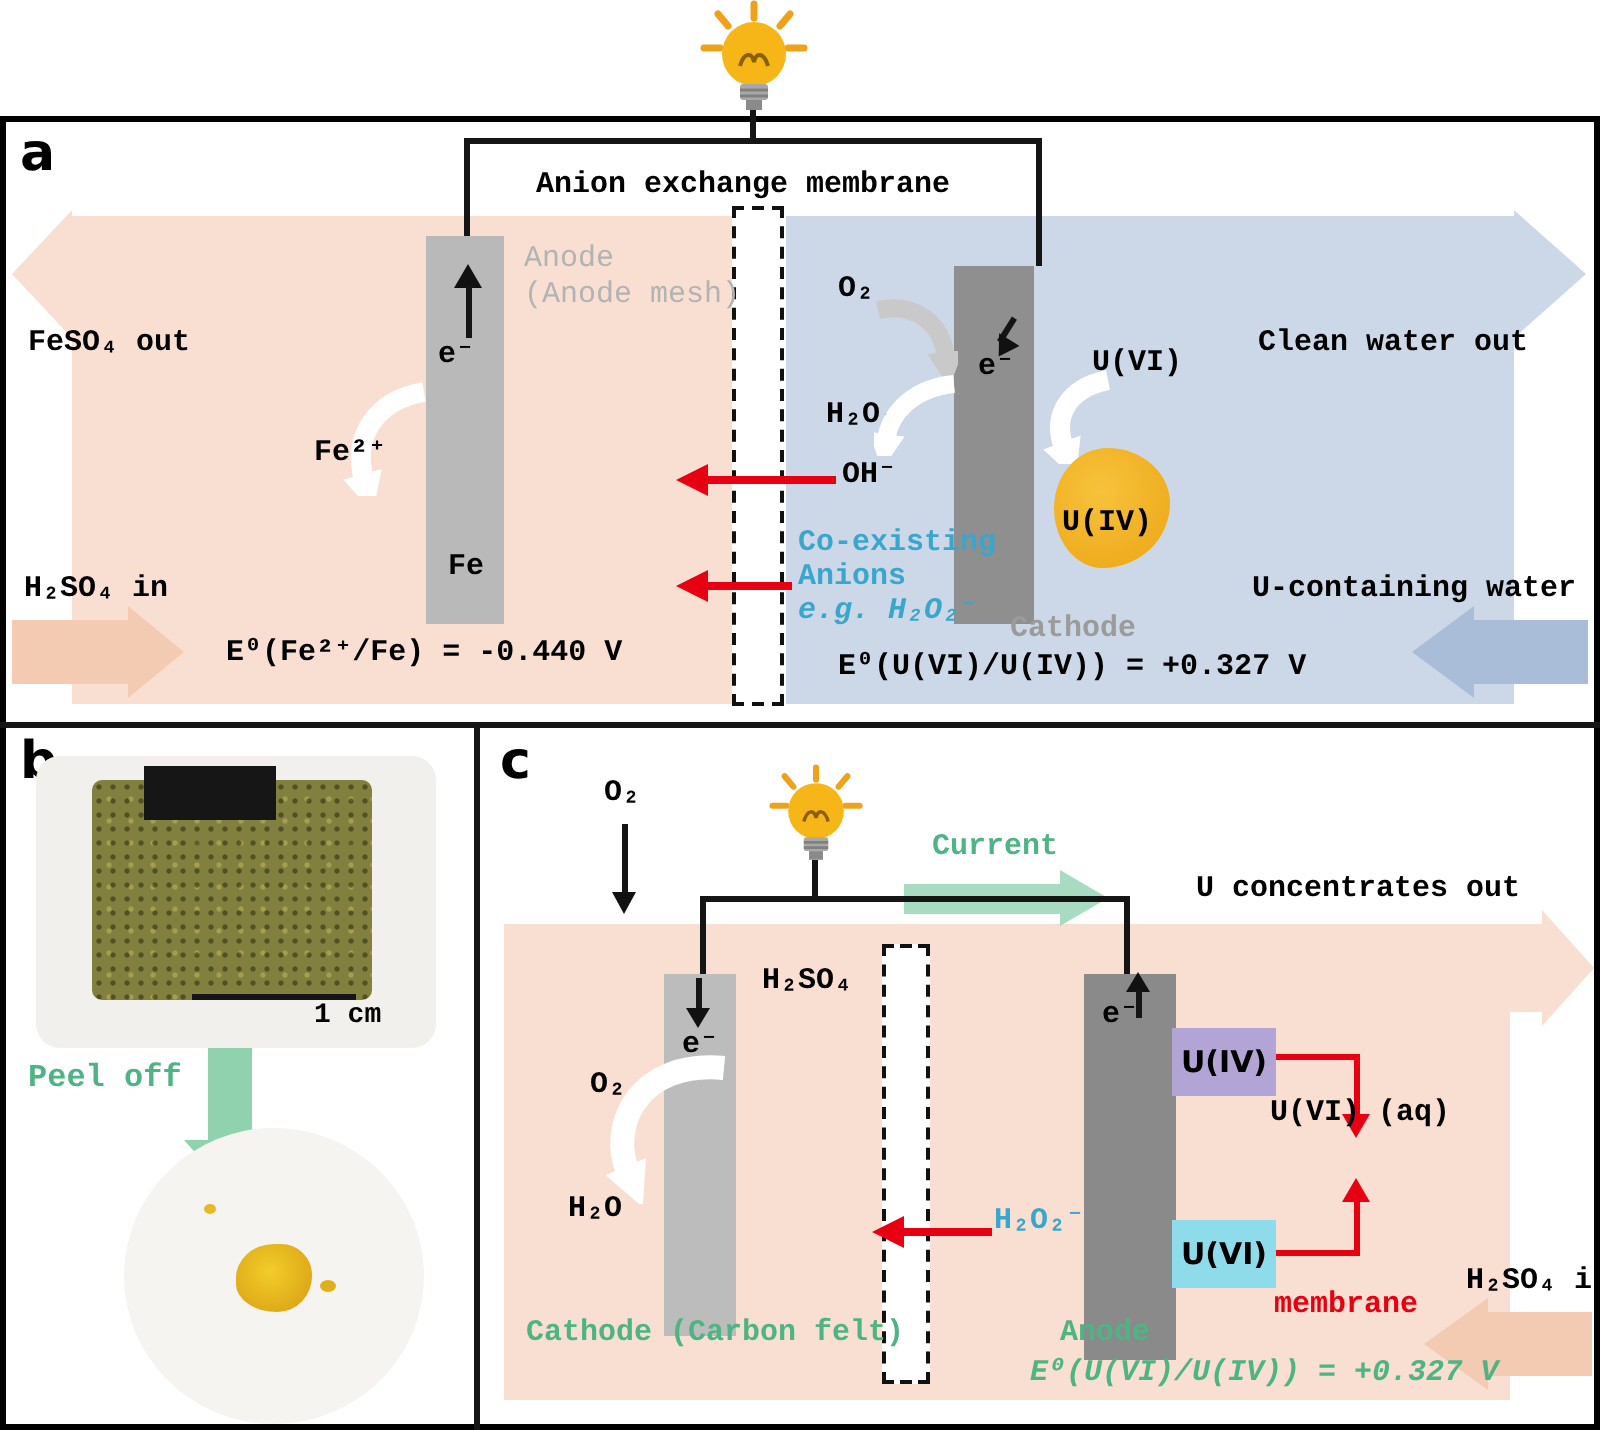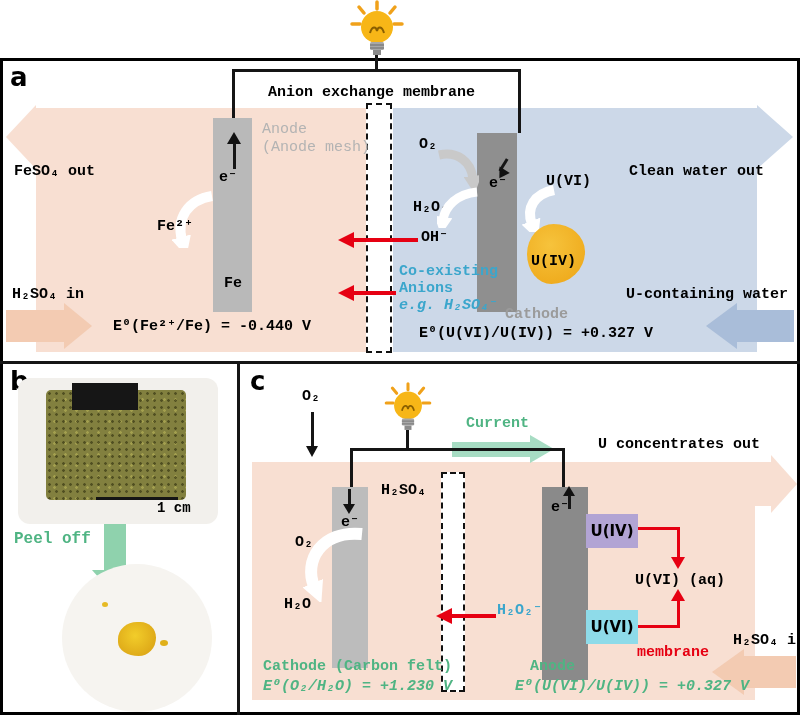--- a/index.html
+++ b/index.html
@@ -124,21 +124,21 @@
 
   <div class="lbl" style="left:421px;top:230px;">OH⁻</div>
   <div class="redline" style="left:352px;top:238px;width:66px;height:4px;"></div>
   <div class="tri" style="left:338px;top:232px;border-top:8px solid transparent;border-bottom:8px solid transparent;border-right:16px solid #e60012;"></div>
 
   <div class="abs" style="left:527px;top:224px;width:58px;height:60px;background:radial-gradient(circle at 40% 35%, #f6c33c, #eda414);border-radius:46% 54% 58% 42%/50% 46% 54% 50%;"></div>
   <div class="lbl" style="left:531px;top:254px;">U(IV)</div>
 
   <div class="lbl blue" style="left:399px;top:264px;">Co-existing</div>
   <div class="lbl blue" style="left:399px;top:281px;">Anions</div>
-  <div class="lbl blue it" style="left:399px;top:298px;">e.g. H₂SO₄⁻</div>
+  <div class="lbl blue it" style="left:399px;top:298px;">e.g. H₂O₂⁻</div>
   <div class="redline" style="left:352px;top:291px;width:44px;height:4px;"></div>
   <div class="tri" style="left:338px;top:285px;border-top:8px solid transparent;border-bottom:8px solid transparent;border-right:16px solid #e60012;"></div>
 
   <div class="lbl graylbl" style="left:505px;top:307px;">Cathode</div>
   <div class="lbl" style="left:419px;top:326px;">E⁰(U(VI)/U(IV)) = +0.327 V</div>
   <div class="lbl" style="left:629px;top:164px;">Clean water out</div>
   <div class="lbl" style="left:626px;top:287px;">U-containing water in</div>
 
   <div class="plabel" style="left:10px;top:366px;">b</div>
 
@@ -218,26 +218,25 @@
   <div class="electrode" style="left:542px;top:487px;width:46px;height:193px;background:#8a8a8a;"></div>
   <div class="tri" style="left:563px;top:486px;border-left:6px solid transparent;border-right:6px solid transparent;border-bottom:10px solid #111;"></div>
   <div class="wire" style="left:568px;top:495px;width:3px;height:14px;"></div>
   <div class="lbl" style="left:551px;top:500px;">e⁻</div>
   <div class="abs" style="left:586px;top:514px;width:52px;height:34px;background:#b2a4d4;display:flex;align-items:center;justify-content:center;font-weight:700;font-size:15px;">U(IV)</div>
   <div class="abs" style="left:586px;top:610px;width:52px;height:34px;background:#8edbe9;display:flex;align-items:center;justify-content:center;font-weight:700;font-size:15px;">U(VI)</div>
 
   <div class="redline" style="left:638px;top:527px;width:42px;height:3px;"></div>
   <div class="redline" style="left:677px;top:527px;width:3px;height:32px;"></div>
   <div class="tri" style="left:671px;top:557px;border-left:7px solid transparent;border-right:7px solid transparent;border-top:12px solid #e60012;"></div>
-  <div class="lbl" style="left:635px;top:573px;">U(VI) (aq)</div>
+  <div class="lbl" style="left:635px;top:549px;">U(VI) (aq)</div>
   <div class="redline" style="left:638px;top:625px;width:42px;height:3px;"></div>
   <div class="redline" style="left:677px;top:600px;width:3px;height:28px;"></div>
   <div class="tri" style="left:671px;top:589px;border-left:7px solid transparent;border-right:7px solid transparent;border-bottom:12px solid #e60012;"></div>
   <div class="lbl redtxt" style="left:637px;top:645px;">membrane</div>
 
   <div class="lbl" style="left:733px;top:633px;">H₂SO₄ in</div>
 
   <div class="lbl green" style="left:263px;top:659px;">Cathode (Carbon felt)</div>
-  <div class="lbl green it" style="left:263px;top:679px;">E⁰(O₂/H₂O) = +1.230 V</div>
   <div class="lbl green" style="left:530px;top:659px;">Anode</div>
   <div class="lbl green it" style="left:515px;top:679px;">E⁰(U(VI)/U(IV)) = +0.327 V</div>
 
 </div>
 
 </body></html>

